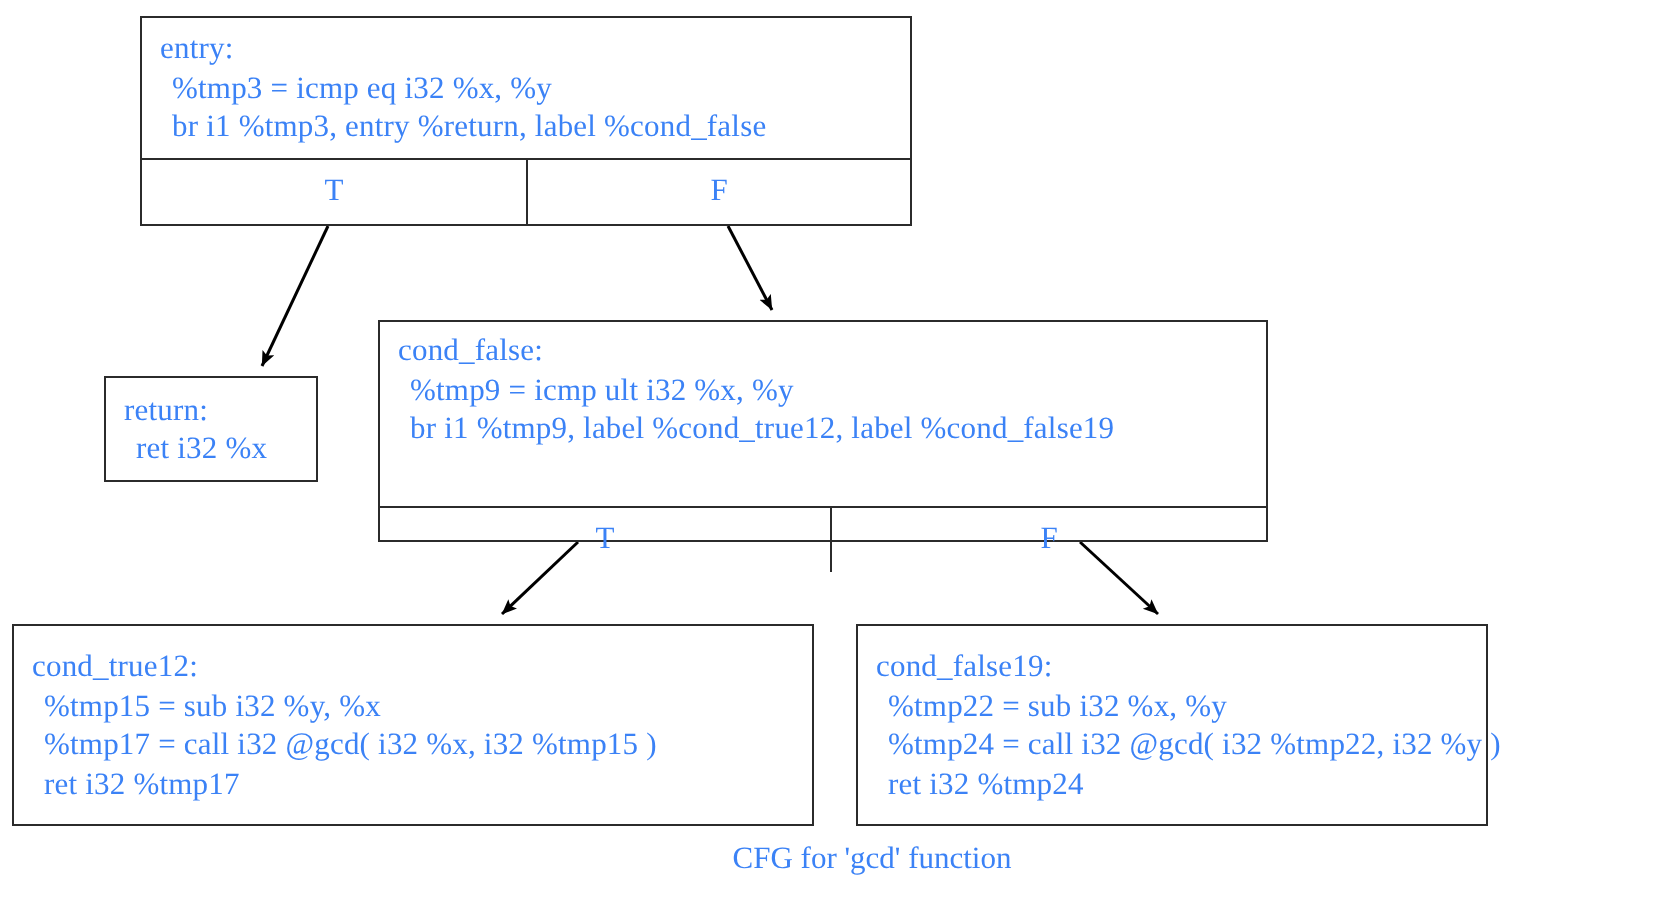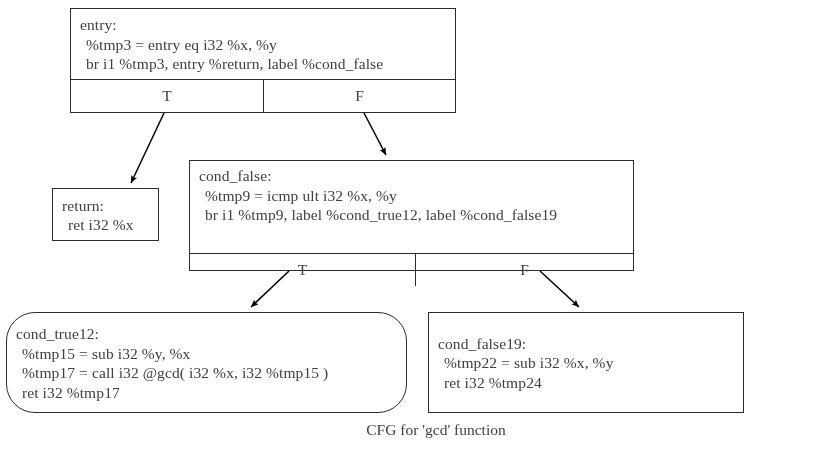--- a/index.html
+++ b/index.html
@@ -7,21 +7,21 @@
     padding: 0;
     background: #ffffff;
   }
   #canvas {
     position: relative;
     width: 828px;
     height: 452px;
     background: #ffffff;
     overflow: hidden;
     font-family: "Liberation Serif", "DejaVu Serif", serif;
-    color: #404040;
+    color: #3b82f6;
   }
 
   
   .node {
     position: absolute;
     box-sizing: border-box;
     background: #ffffff;
     border: 1.4px solid #2b2b2b;
     display: flex;
     flex-direction: column;
@@ -84,21 +84,21 @@
     text-align: center;
     font-size: 15.5px;
     line-height: 20px;
     margin-left: 22px;
   }
 
   
   #node-entry        { left: 70px;  top: 8px;   width: 386px; height: 105px; }
   #node-return       { left: 52px;  top: 188px; width: 107px; height: 53px;  }
   #node-cond-false   { left: 189px; top: 160px; width: 445px; height: 111px; gap: 24px; }
-  #node-cond-true12  { left: 6px;   top: 312px; width: 401px; height: 101px; border-radius: 29px; }
+  #node-cond-true12  { left: 6px;   top: 312px; width: 401px; height: 101px; }
   #node-cond-false19 { left: 428px; top: 312px; width: 316px; height: 101px; }
 
   #node-entry .port.left       { width: 192px; }
   #node-entry .port.right      { flex: 1 1 auto; }
   #node-cond-false .port.left  { width: 225px; }
   #node-cond-false .port.right { flex: 1 1 auto; }
 </style>
 </head>
 <body>
 
@@ -124,21 +124,21 @@
     </g>
 
     <g>
       <path d="M 540 271 L 579 307" stroke="#000000" stroke-width="1.5" fill="none" marker-end="url(#arrowhead)"></path>
     </g>
   </svg>
 
   <div class="node" id="node-entry">
     <div class="node-body">
       <div class="code-line label-line">entry:</div>
-      <div class="code-line indent">%tmp3 = entry eq i32 %x, %y</div>
+      <div class="code-line indent">%tmp3 = icmp eq i32 %x, %y</div>
       <div class="code-line indent">br i1 %tmp3, entry %return, label %cond_false</div>
     </div>
     <div class="ports">
       <div class="port left">T</div>
       <div class="port right">F</div>
     </div>
   </div>
 
   <div class="node" id="node-return">
     <div class="node-body">
@@ -165,19 +165,20 @@
       <div class="code-line indent">%tmp15 = sub i32 %y, %x</div>
       <div class="code-line indent">%tmp17 = call i32 @gcd( i32 %x, i32 %tmp15 )</div>
       <div class="code-line indent">ret i32 %tmp17</div>
     </div>
   </div>
 
   <div class="node" id="node-cond-false19">
     <div class="node-body">
       <div class="code-line label-line">cond_false19:</div>
       <div class="code-line indent">%tmp22 = sub i32 %x, %y</div>
+      <div class="code-line indent">%tmp24 = call i32 @gcd( i32 %tmp22, i32 %y )</div>
       <div class="code-line indent">ret i32 %tmp24</div>
     </div>
   </div>
 
   <div id="caption">CFG for 'gcd' function</div>
 
 </div>
 
 </body></html>

